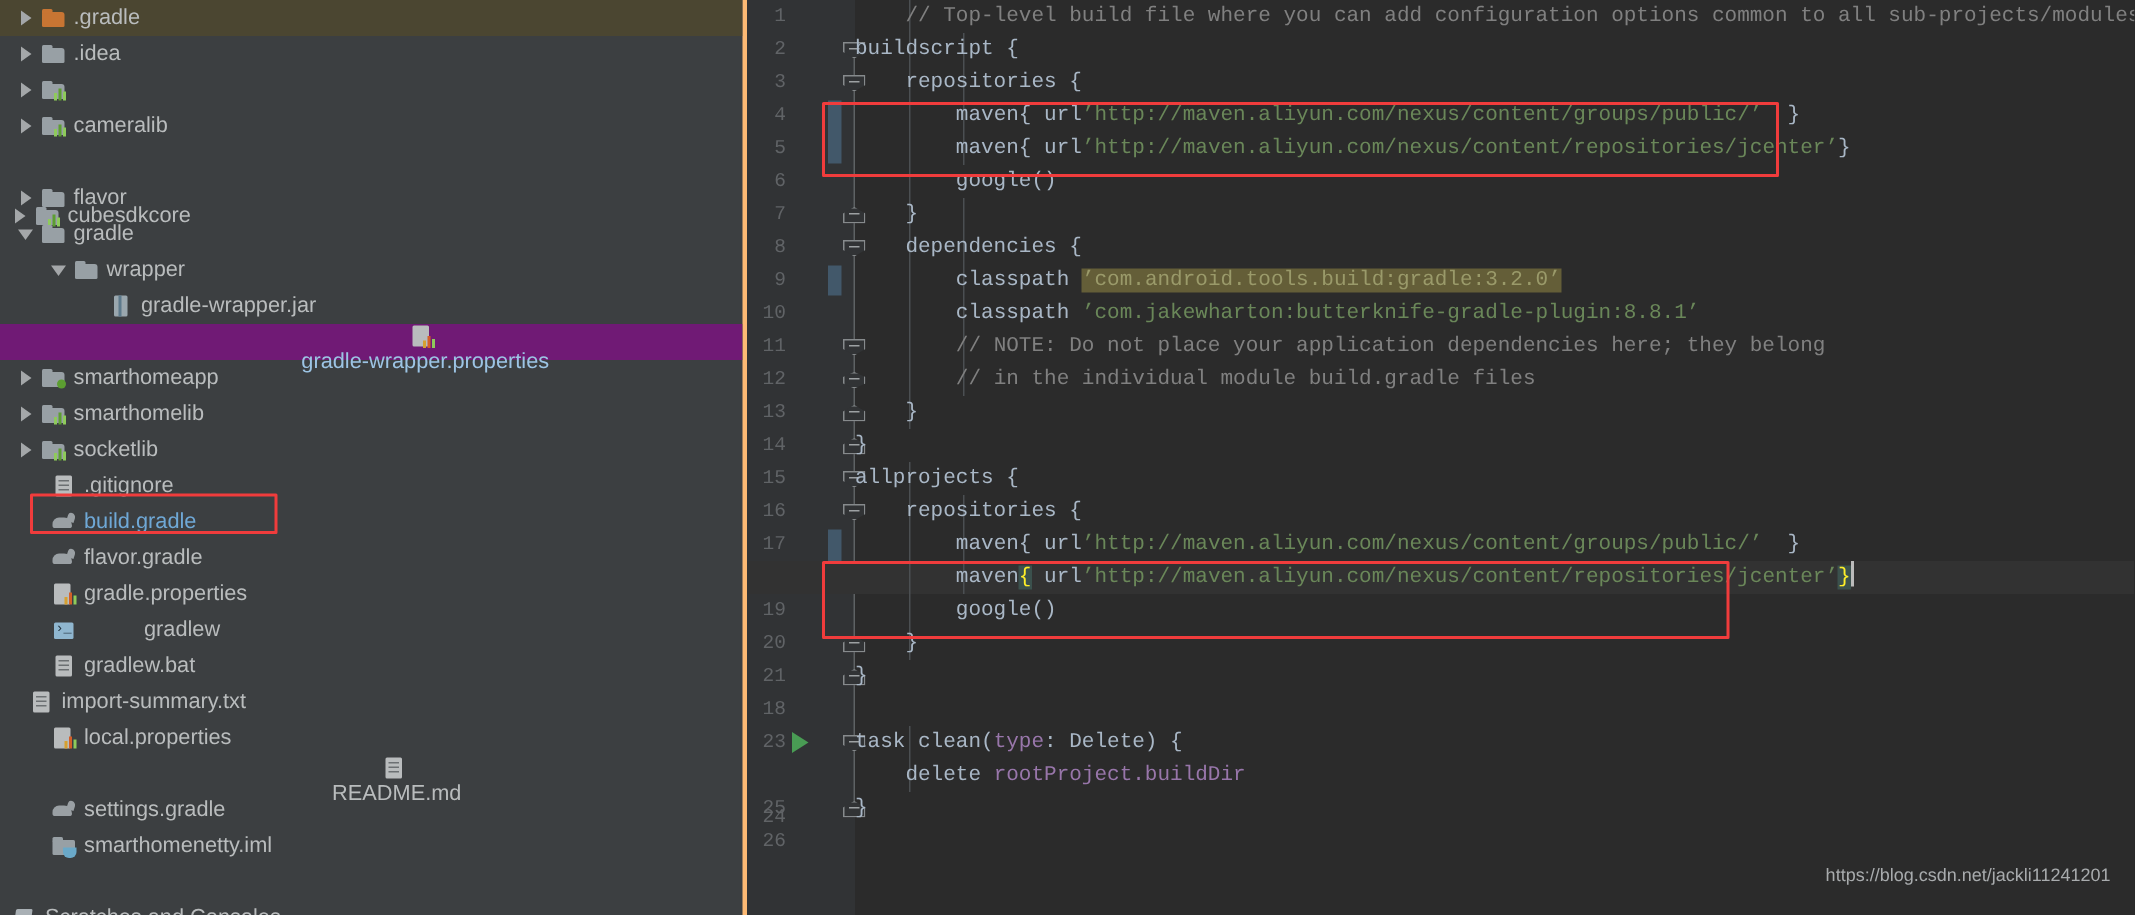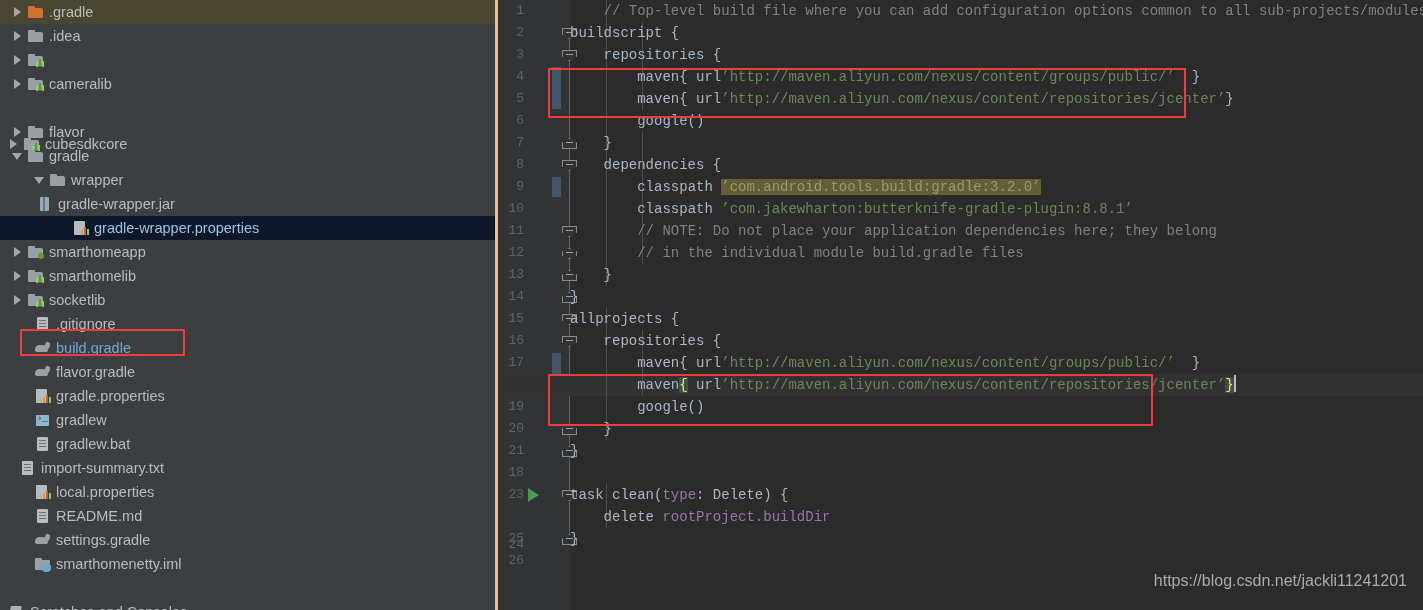--- a/index.html
+++ b/index.html
@@ -21,21 +21,21 @@
   }
   .tree-row{
     height:24px;
     display:flex; align-items:center;
     font-size:14.5px;
     color:#b9bcbd;
     white-space:nowrap;
     position:relative;
   }
   .tree-row.hover{ background:#4b4631; }
-  .tree-row.selected{ background:#0f172a; color:#9cc4e4; }
+  .tree-row.selected{ background:#701a75; color:#9cc4e4;flex-direction:column; }
   .tree-row.selected .lbl{ color:#9cc4e4; }
   .arrow{
     width:12px; height:12px; margin-left:2px; margin-right:3px;
     flex:0 0 12px; position:relative;
   }
   .arrow.right::before{
     content:""; position:absolute; left:2px; top:1px;
     border-left:7px solid #a4a7a9;
     border-top:5px solid transparent;
     border-bottom:5px solid transparent;
@@ -219,21 +219,21 @@
   .def{ color:#a9b7c6; }
   .hlstr{ background:#645e38; color:#9a9a6a; }
   .bmatch{ background:#3b514d; color:#ffef28; }
   .caret{
     display:inline-block; width:2px; height:17px; background:#bbbbbb;
     vertical-align:-3px; margin-left:0px;
   }
 
   #watermark{
     position:absolute; right:16px; bottom:20px;
-    font-size:16px; color:#a8abad;
+    font-size:12px; color:#a8abad;
     font-family:"Liberation Sans", sans-serif;
   }
 </style>
 </head>
 <body>
 
 <div id="app">
 
   <div id="sidebar">
 
@@ -295,21 +295,21 @@
       <span class="ico folder"></span>
       <span class="lbl">gradle</span>
     </div>
 
     <div class="tree-row" style="padding-left: 32px; position: absolute; left: 0px; right: 0px; top: 168px;">
       <span class="arrow down"></span>
       <span class="ico folder"></span>
       <span class="lbl">wrapper</span>
     </div>
 
-    <div class="tree-row" style="padding-left: 36px; position: absolute; left: 0px; right: 0px; top: 192px;">
+    <div class="tree-row" style="padding-left: 72px; position: absolute; left: 0px; right: 0px; top: 192px;">
       <span class="ico jar"></span>
       <span class="lbl">gradle-wrapper.jar</span>
     </div>
 
     <div class="tree-row selected" style="padding-left: 72px; position: absolute; left: 0px; right: 0px; top: 216px;">
       <span class="ico props">
           <span class="bars orange">
             <i></i>
             <i></i>
             <i></i>
@@ -369,21 +369,21 @@
       <span class="ico props">
           <span class="bars orange">
             <i></i>
             <i></i>
             <i></i>
           </span>
         </span>
       <span class="lbl">gradle.properties</span>
     </div>
 
-    <div class="tree-row" style="padding-left: 34px; position: absolute; left: 0px; right: 0px; top: 408px;">
+    <div class="tree-row" style="padding-left: 34px; position: absolute; left: 0px; right: 0px; top: 408px; gap: 40px;">
       <span class="ico term"></span>
       <span class="lbl">gradlew</span>
     </div>
 
     <div class="tree-row" style="padding-left: 34px; position: absolute; left: 0px; right: 0px; top: 432px;">
       <span class="ico file"></span>
       <span class="lbl">gradlew.bat</span>
     </div>
 
     <div class="tree-row" style="padding-left: 19px; position: absolute; left: 0px; right: 0px; top: 456px;">
@@ -395,21 +395,21 @@
       <span class="ico props">
           <span class="bars orange">
             <i></i>
             <i></i>
             <i></i>
           </span>
         </span>
       <span class="lbl">local.properties</span>
     </div>
 
-    <div class="tree-row" style="padding-left: 34px; position: absolute; left: 0px; right: 0px; top: 504px;">
+    <div class="tree-row" style="padding-left: 34px; position: absolute; left: 0px; right: 0px; top: 504px; flex-direction: column;">
       <span class="ico file"></span>
       <span class="lbl">README.md</span>
     </div>
 
     <div class="tree-row" style="padding-left: 34px; position: absolute; left: 0px; right: 0px; top: 528px;">
       <span class="ico gradle"></span>
       <span class="lbl">settings.gradle</span>
     </div>
 
     <div class="tree-row" style="padding-left: 34px; position: absolute; left: 0px; right: 0px; top: 552px;">

